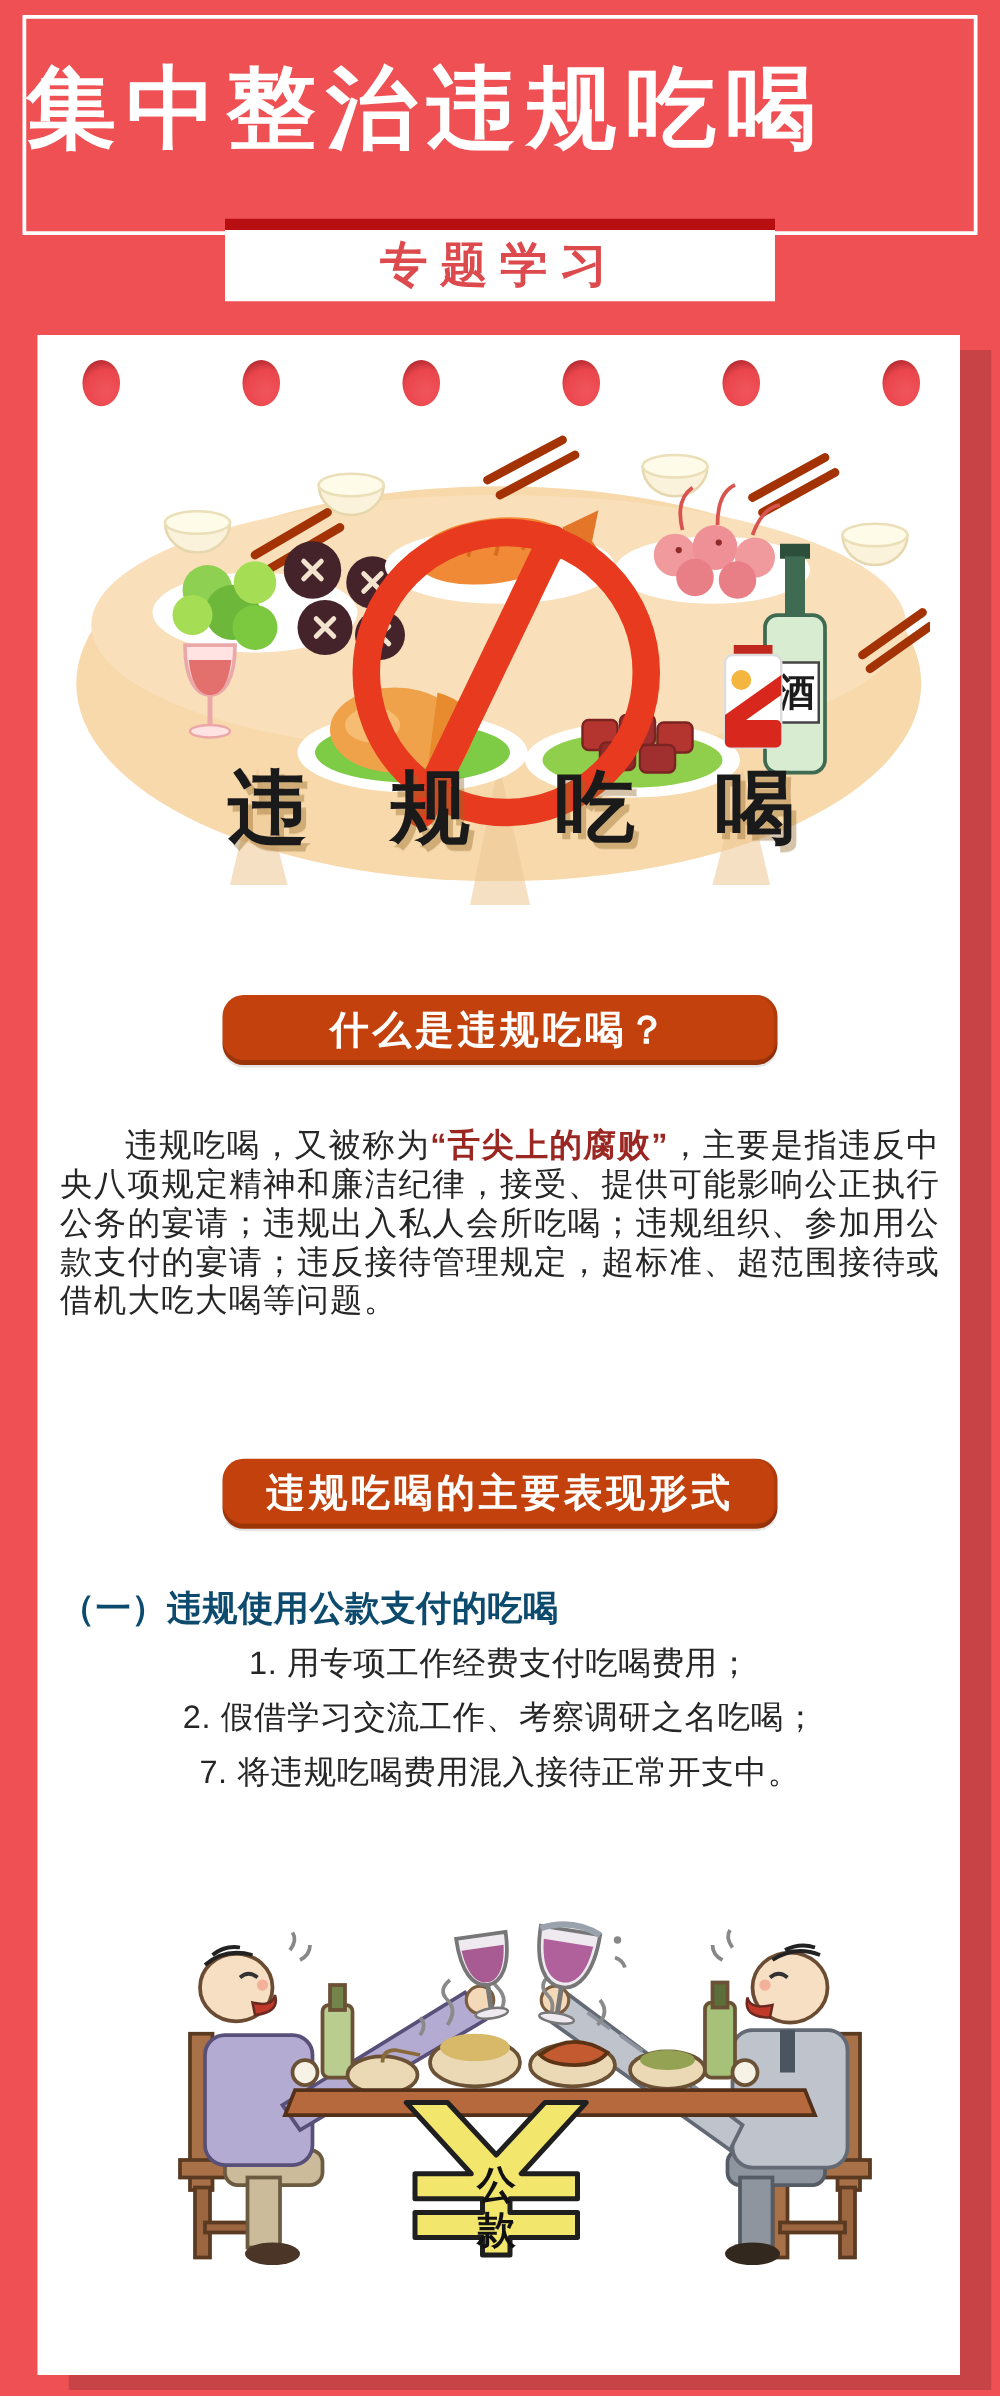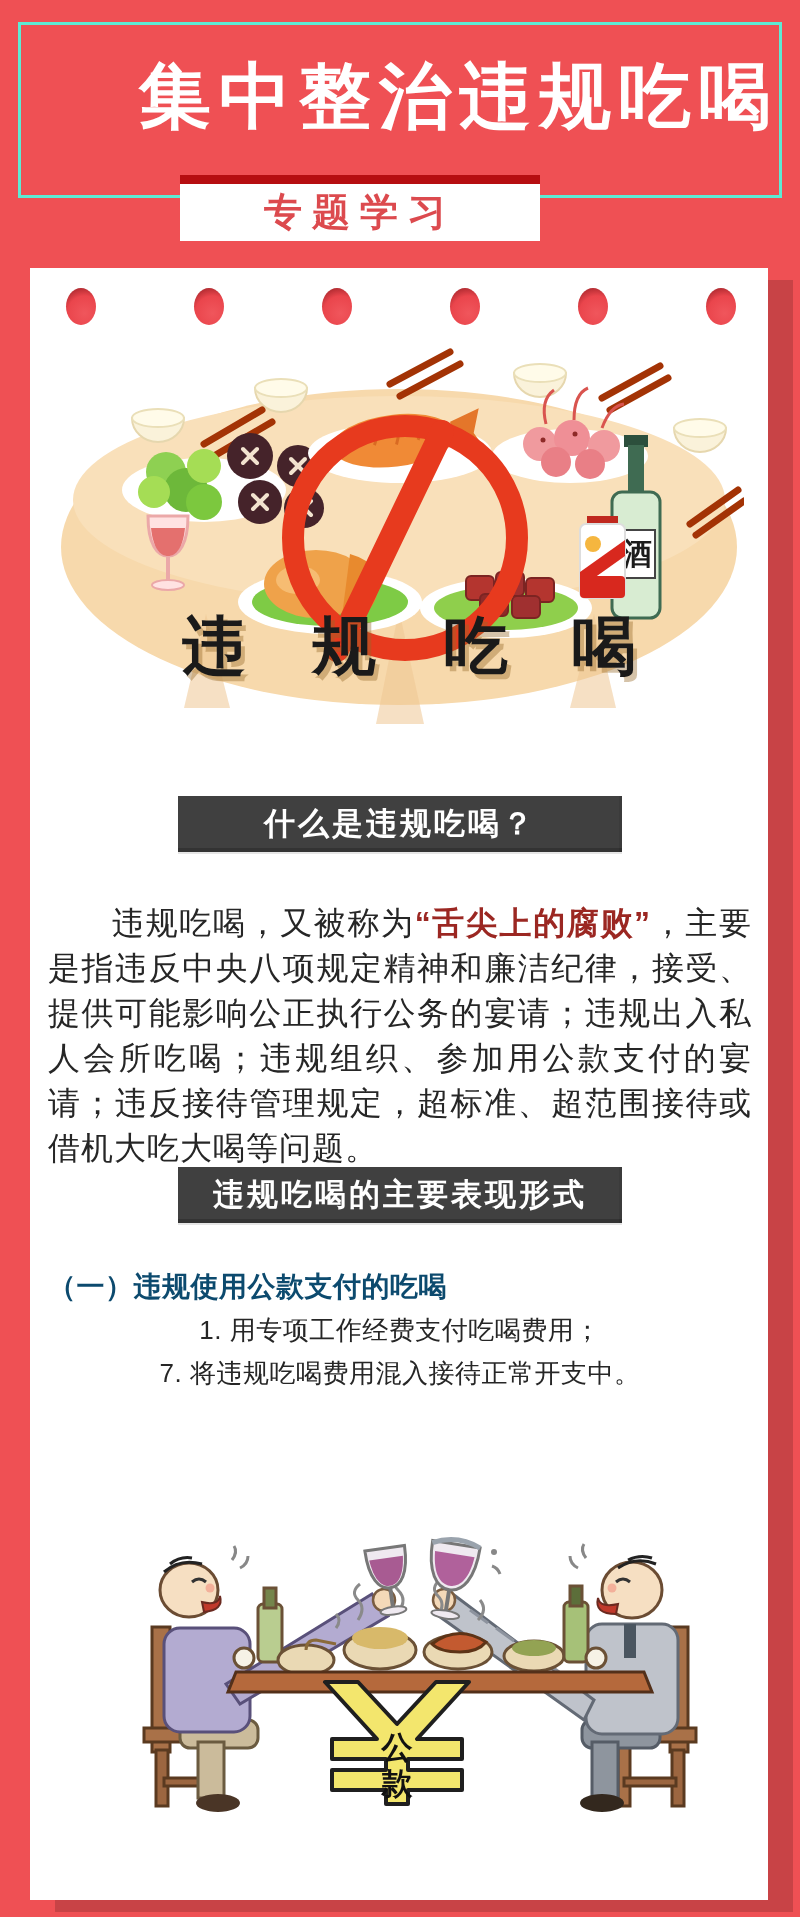--- a/index.html
+++ b/index.html
@@ -6,58 +6,58 @@
   body{
     width:800px;height:1917px;position:relative;overflow:hidden;
     background:#ef5054;
     font-family:"Liberation Sans",sans-serif;
     -webkit-font-smoothing:antialiased;
   }
   .abs{position:absolute;}
 
   
   .title-frame{
-    left:18px;top:22px;width:758px;height:170px;
-    border:3px solid #5eead4;
-    display:flex;align-items:center;justify-content:flex-end;
+    left:18px;top:12px;width:758px;height:170px;
+    border:3px solid #ffffff;
+    display:flex;align-items:center;justify-content:flex-start;
   }
   .page-title{
     color:#ffffff;font-size:72px;font-weight:800;letter-spacing:8px;
     margin-top:-26px;white-space:nowrap;
   }
-  .subtitle-ribbon{left:180px;top:175px;width:360px;}
+  .subtitle-ribbon{left:180px;top:175px;width:440px;}
   .subtitle-bar{height:9px;background:#b60e11;}
   .subtitle-body{
     height:57px;background:#ffffff;display:flex;align-items:center;justify-content:center;
   }
   .subtitle-label{color:#dc4a4e;font-size:38px;font-weight:600;letter-spacing:10px;}
 
   
   .content-card{
     left:30px;top:268px;width:738px;height:1632px;background:#ffffff;
     box-shadow:25px 12px 0 rgba(0,0,0,0.16);
   }
   .punch-hole{
     position:absolute;top:20px;width:30px;height:37px;border-radius:50%;
     background:radial-gradient(circle at 62% 68%, #f0565c 0%, #ea454c 55%, #8d1b20 100%);
   }
 
   
   .section-banner{
     position:absolute;left:148px;width:444px;height:56px;
-    background:#404040;
+    background:#c2410c;
     box-shadow:inset 0 -4px 0 rgba(0,0,0,0.20), inset -3px 0 0 rgba(0,0,0,0.08), 0 2px 0 rgba(0,0,0,0.10);
     display:flex;align-items:center;justify-content:center;
-    color:#ffffff;font-weight:800;font-size:31px;letter-spacing:3px;white-space:nowrap;
+    color:#ffffff;font-weight:800;font-size:31px;letter-spacing:3px;white-space:nowrap;border-radius:17px;
   }
 
   
   .body-paragraph{
     left:18px;top:633px;width:704px;
-    font-size:32px;line-height:45px;letter-spacing:1px;color:#262626;
+    font-size:26px;line-height:31px;letter-spacing:1px;color:#262626;
     text-indent:2em;text-align:justify;font-weight:500;
   }
   .highlight-red{color:#9b2722;font-weight:800;}
   .forms-block{left:18px;top:997px;width:704px;font-size:26px;line-height:43.5px;letter-spacing:0.5px;color:#262626;}
   .forms-heading{color:#0c4a6e;font-weight:800;font-size:28px;line-height:43.5px;}
   .form-item{font-weight:500;text-align:center;}
 
   svg text{font-family:"Liberation Sans",sans-serif;}
   .caption-group{filter:drop-shadow(4px 5px 0 rgba(150,105,40,0.40));}
 </style>
@@ -228,20 +228,21 @@
 
   <div class="abs body-paragraph"><span>违规吃喝，又被称为</span><span class="highlight-red">“舌尖上的腐败”</span><span>，主要是指违反中央八项规定精神和廉洁纪律，接受、提供可能影响公正执行公务的宴请；违规出入私人会所吃喝；违规组织、参加用公款支付的宴请；违反接待管理规定，超标准、超范围接待或借机大吃大喝等问题。</span></div>
 
   <div class="section-banner" style="top:899px">
     <span>违规吃喝的主要表现形式</span>
   </div>
 
   <div class="abs forms-block">
     <div class="forms-heading">（一）违规使用公款支付的吃喝</div>
     <div class="form-item">1. 用专项工作经费支付吃喝费用；</div>
+    <div class="form-item">2. 假借学习交流工作、考察调研之名吃喝；</div>
     <div class="form-item">7. 将违规吃喝费用混入接待正常开支中。</div>
   </div>
 
   <svg class="abs" style="left:110px;top:1264px" width="560" height="285" viewBox="0 0 560 285">
 
     <g stroke="#5a3a20" stroke-width="3">
       <rect x="12" y="95" width="18" height="125" fill="#a97148"></rect>
       <rect x="4" y="196" width="88" height="14" fill="#a97148"></rect>
       <rect x="70" y="210" width="12" height="64" fill="#a97148"></rect>
       <rect x="16" y="218" width="12" height="56" fill="#9c6640"></rect>

